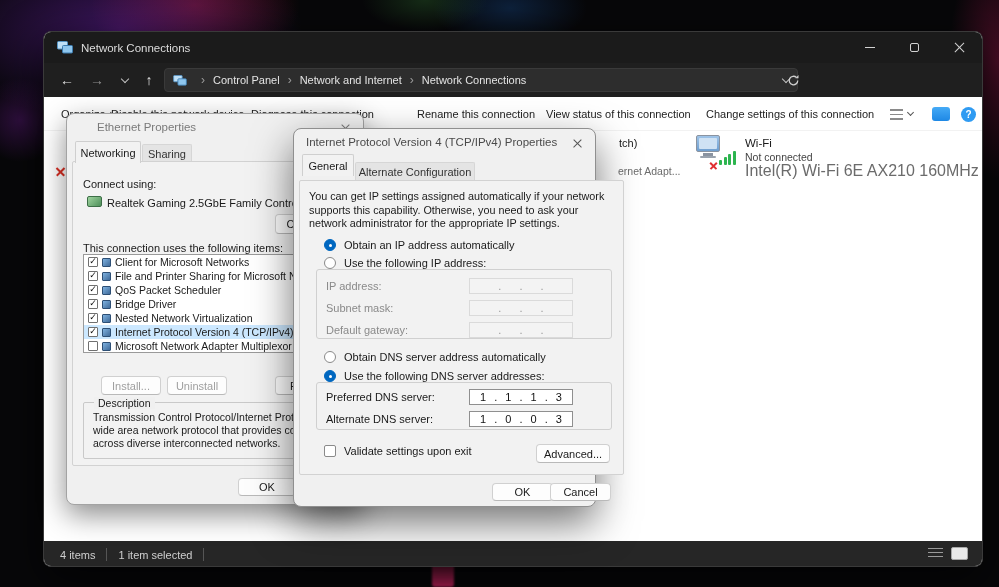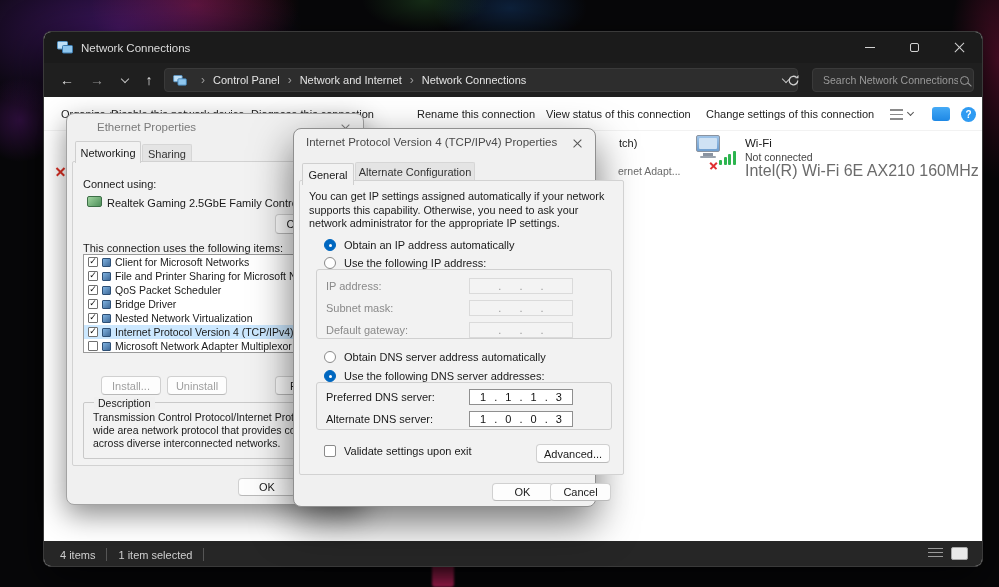--- a/index.html
+++ b/index.html
@@ -192,24 +192,20 @@
         <span class="chev" style="margin-top:-3px;"></span>
       </div>
 
       <div class="nav-btn" style="left:738px;">
         <svg width="13" height="13" viewBox="0 0 14 14">
             <path d="M11.6 7a4.6 4.6 0 1 1-1.4-3.3" fill="none" stroke="#d0d0d0" stroke-width="1.4"></path>
             <path d="M12.4 1.2v3.4H9z" fill="#d0d0d0"></path>
           </svg>
       </div>
 
-      <div class="searchbar">
-        <input type="text" placeholder="Search Network Connections" style="">
-        <span class="mag"></span>
-      </div>
     </div>
 
     <div class="toolbar">
       <div class="tool-item" style="left:17px;">
           <span>Organize</span>
           <span class="chev-dn"></span>
         </div>
       <div class="tool-item" style="left:67px;">
           <span>Disable this network device</span>
         </div>
@@ -373,21 +369,21 @@
         <span>OK</span>
       </div>
   </div>
 
   <div class="dialog ipd">
     <span class="dlg-title">Internet Protocol Version 4 (TCP/IPv4) Properties</span>
     <div class="dlg-close">
         <span class="x-icon"></span>
       </div>
 
-    <div class="tab active" style="left:8px;top:34px;width:52px;">
+    <div class="tab active" style="left:8px;top:25px;width:52px;">
         <span>General</span>
       </div>
     <div class="tab inactive" style="left:61px;top:33px;width:120px;">
         <span>Alternate Configuration</span>
       </div>
     <div class="panel"></div>
 
     <div class="intro">You can get IP settings assigned automatically if your network supports this capability. Otherwise, you need to ask your network administrator for the appropriate IP settings.</div>
 
     <div class="radio-row" style="left:30px;top:110px;">

